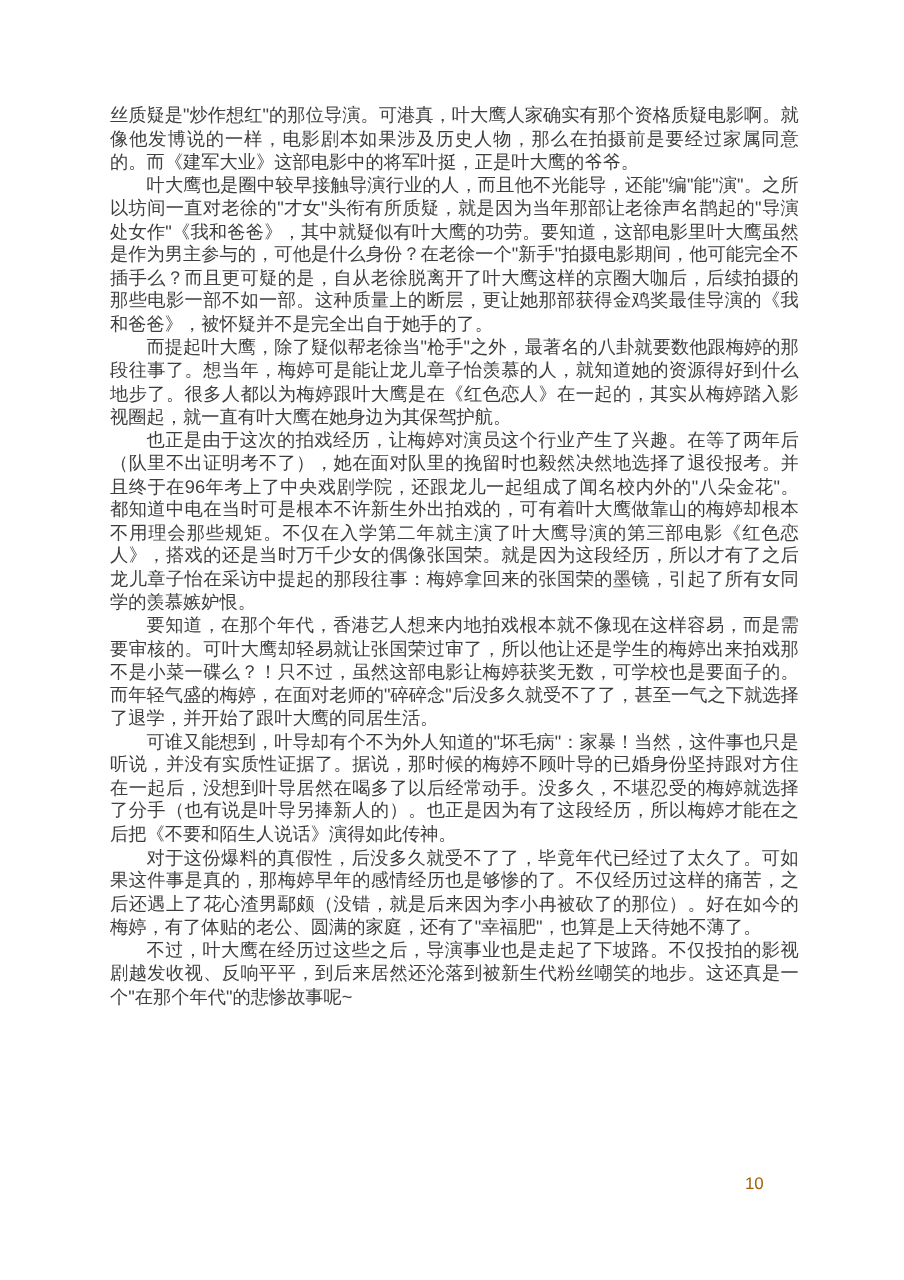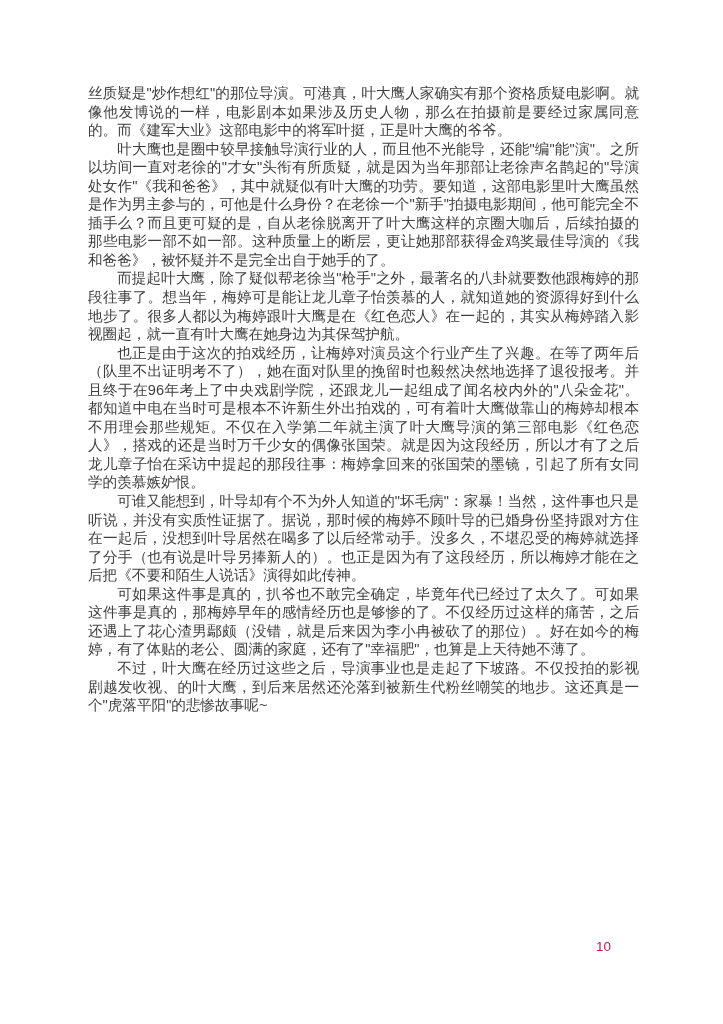--- a/index.html
+++ b/index.html
@@ -33,30 +33,31 @@
     word-break: break-all;
   }
   .article p.indent {
     text-indent: 2em;
   }
   .page-number {
     position: absolute;
     right: 112px;
     bottom: 70px;
     font-size: 13.5px;
-    color: #be185d;
+    color: #a16207;
   }
 </style>
 </head>
 <body>
 
 <div class="page">
   <div class="article">
       <p>丝质疑是"炒作想红"的那位导演。可港真，叶大鹰人家确实有那个资格质疑电影啊。就像他发博说的一样，电影剧本如果涉及历史人物，那么在拍摄前是要经过家属同意的。而《建军大业》这部电影中的将军叶挺，正是叶大鹰的爷爷。</p>
       <p class="indent">叶大鹰也是圈中较早接触导演行业的人，而且他不光能导，还能"编"能"演"。之所以坊间一直对老徐的"才女"头衔有所质疑，就是因为当年那部让老徐声名鹊起的"导演处女作"《我和爸爸》，其中就疑似有叶大鹰的功劳。要知道，这部电影里叶大鹰虽然是作为男主参与的，可他是什么身份？在老徐一个"新手"拍摄电影期间，他可能完全不插手么？而且更可疑的是，自从老徐脱离开了叶大鹰这样的京圈大咖后，后续拍摄的那些电影一部不如一部。这种质量上的断层，更让她那部获得金鸡奖最佳导演的《我和爸爸》，被怀疑并不是完全出自于她手的了。</p>
       <p class="indent">而提起叶大鹰，除了疑似帮老徐当"枪手"之外，最著名的八卦就要数他跟梅婷的那段往事了。想当年，梅婷可是能让龙儿章子怡羡慕的人，就知道她的资源得好到什么地步了。很多人都以为梅婷跟叶大鹰是在《红色恋人》在一起的，其实从梅婷踏入影视圈起，就一直有叶大鹰在她身边为其保驾护航。</p>
       <p class="indent">也正是由于这次的拍戏经历，让梅婷对演员这个行业产生了兴趣。在等了两年后（队里不出证明考不了），她在面对队里的挽留时也毅然决然地选择了退役报考。并且终于在96年考上了中央戏剧学院，还跟龙儿一起组成了闻名校内外的"八朵金花"。都知道中电在当时可是根本不许新生外出拍戏的，可有着叶大鹰做靠山的梅婷却根本不用理会那些规矩。不仅在入学第二年就主演了叶大鹰导演的第三部电影《红色恋人》，搭戏的还是当时万千少女的偶像张国荣。就是因为这段经历，所以才有了之后龙儿章子怡在采访中提起的那段往事：梅婷拿回来的张国荣的墨镜，引起了所有女同学的羡慕嫉妒恨。</p>
+      <p class="indent">要知道，在那个年代，香港艺人想来内地拍戏根本就不像现在这样容易，而是需要审核的。可叶大鹰却轻易就让张国荣过审了，所以他让还是学生的梅婷出来拍戏那不是小菜一碟么？！只不过，虽然这部电影让梅婷获奖无数，可学校也是要面子的。而年轻气盛的梅婷，在面对老师的"碎碎念"后没多久就受不了了，甚至一气之下就选择了退学，并开始了跟叶大鹰的同居生活。</p>
       <p class="indent">可谁又能想到，叶导却有个不为外人知道的"坏毛病"：家暴！当然，这件事也只是听说，并没有实质性证据了。据说，那时候的梅婷不顾叶导的已婚身份坚持跟对方住在一起后，没想到叶导居然在喝多了以后经常动手。没多久，不堪忍受的梅婷就选择了分手（也有说是叶导另捧新人的）。也正是因为有了这段经历，所以梅婷才能在之后把《不要和陌生人说话》演得如此传神。</p>
-      <p class="indent">可如果这件事是真的，扒爷也不敢完全确定，毕竟年代已经过了太久了。可如果这件事是真的，那梅婷早年的感情经历也是够惨的了。不仅经历过这样的痛苦，之后还遇上了花心渣男鄢颇（没错，就是后来因为李小冉被砍了的那位）。好在如今的梅婷，有了体贴的老公、圆满的家庭，还有了"幸福肥"，也算是上天待她不薄了。</p>
-      <p class="indent">不过，叶大鹰在经历过这些之后，导演事业也是走起了下坡路。不仅投拍的影视剧越发收视、的叶大鹰，到后来居然还沦落到被新生代粉丝嘲笑的地步。这还真是一个"虎落平阳"的悲惨故事呢~</p>
+      <p class="indent">对于这份爆料的真假性，后没多久就受不了了，毕竟年代已经过了太久了。可如果这件事是真的，那梅婷早年的感情经历也是够惨的了。不仅经历过这样的痛苦，之后还遇上了花心渣男鄢颇（没错，就是后来因为李小冉被砍了的那位）。好在如今的梅婷，有了体贴的老公、圆满的家庭，还有了"幸福肥"，也算是上天待她不薄了。</p>
+      <p class="indent">不过，叶大鹰在经历过这些之后，导演事业也是走起了下坡路。不仅投拍的影视剧越发收视、反响平平，到后来居然还沦落到被新生代粉丝嘲笑的地步。这还真是一个"在那个年代"的悲惨故事呢~</p>
     </div>
   <div class="page-number">10</div>
 </div>
 
 </body></html>

